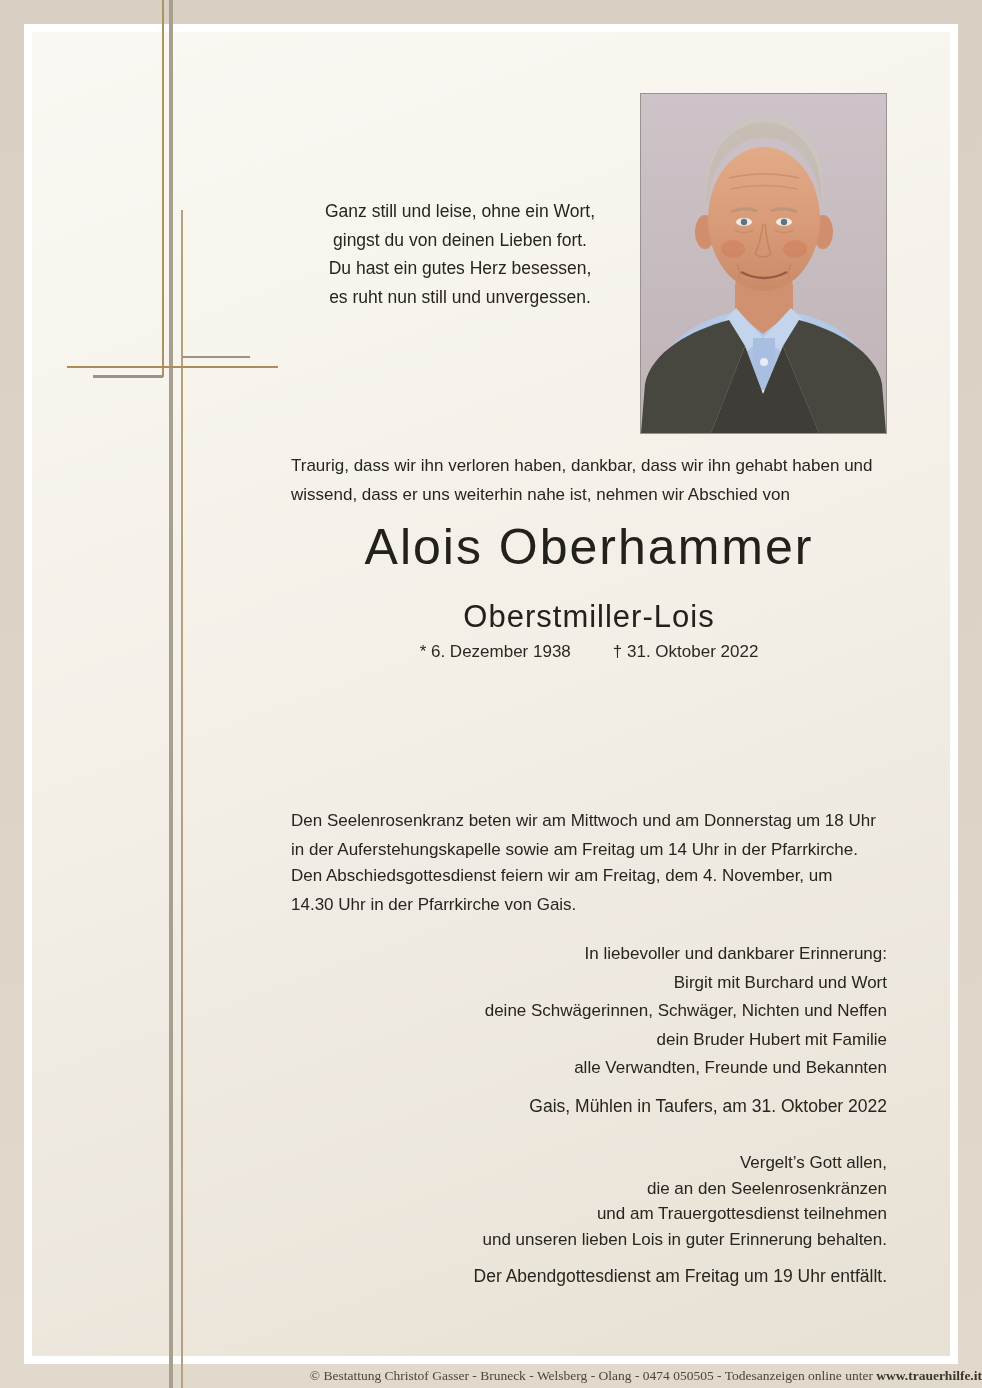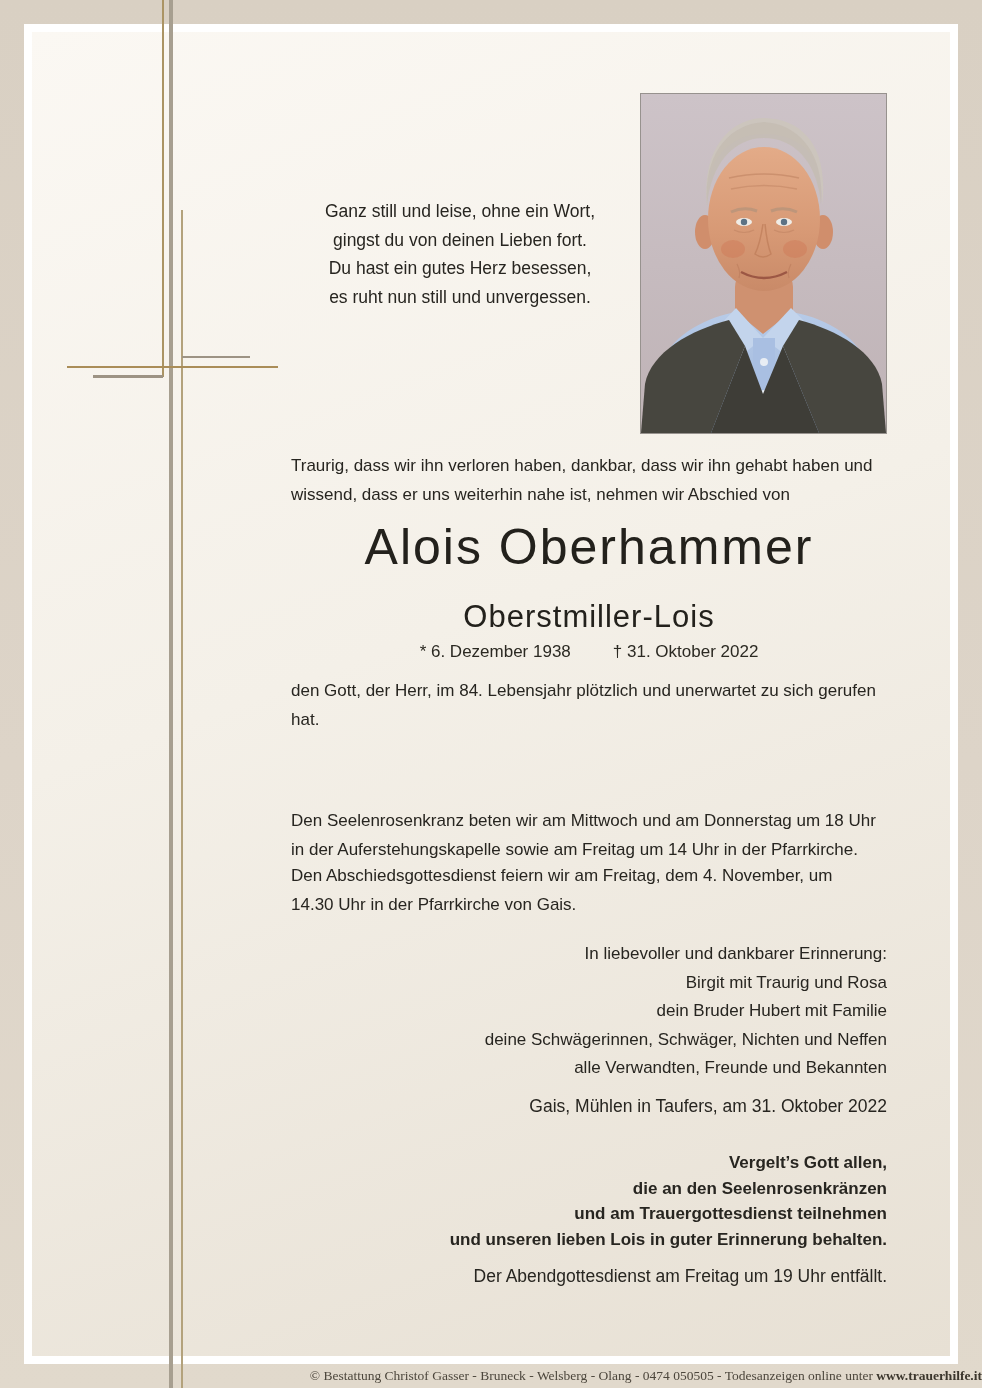--- a/index.html
+++ b/index.html
@@ -44,21 +44,21 @@
   .nickname { top:599px; text-align:center; font-size:31px; letter-spacing:1px; color:#23211c; }
   .dates {
     top:642px; display:flex; justify-content:center; gap:42px;
     font-size:17px; color:#2b2922;
   }
   .center-block { text-align:right; font-size:17px; color:#272520; }
   .memorial { top:940px; }
   .memorial div { line-height:28.5px; }
   .placedate { top:1096px; font-size:17.5px; }
   .thanks { top:1150px; }
-  .thanks div { line-height:25.5px;font-weight:bold; }
+  .thanks div { line-height:25.5px; }
   .finalnote { top:1266px; font-size:17.5px; }
 
   .photo {
     left:640px; top:93px; width:245px; height:339px;
     border:1px solid #97928e; background:#c6bcc0; z-index:2;
   }
   .photo svg { display:block; }
 
   .footer {
     position:absolute; left:262px; right:0; bottom:4px; text-align:right;
@@ -154,32 +154,30 @@
   <div class="abs col para intro">Traurig, dass wir ihn verloren haben, dankbar, dass wir ihn gehabt haben und
 wissend, dass er uns weiterhin nahe ist, nehmen wir Abschied von</div>
 
   <div class="abs col name">Alois Oberhammer</div>
   <div class="abs col nickname">Oberstmiller-Lois</div>
   <div class="abs col dates">
     <span>* 6. Dezember 1938</span>
     <span>† 31. Oktober 2022</span>
   </div>
 
-  <div class="abs col para p1">den Gott, der Herr, im 84. Lebensjahr plötzlich und unerwartet zu sich gerufen
-hat.</div>
   <div class="abs col para p3">Den Seelenrosenkranz beten wir am Mittwoch und am Donnerstag um 18 Uhr
 in der Auferstehungskapelle sowie am Freitag um 14 Uhr in der Pfarrkirche.</div>
   <div class="abs col para p4">Den Abschiedsgottesdienst feiern wir am Freitag, dem 4. November, um
 14.30 Uhr in der Pfarrkirche von Gais.</div>
 
   <div class="abs col center-block memorial">
     <div>In liebevoller und dankbarer Erinnerung:</div>
-    <div>Birgit mit Traurig und Rosa</div>
+    <div>Birgit mit Burchard und Wort</div>
+    <div>deine Schwägerinnen, Schwäger, Nichten und Neffen</div>
     <div>dein Bruder Hubert mit Familie</div>
-    <div>deine Schwägerinnen, Schwäger, Nichten und Neffen</div>
     <div>alle Verwandten, Freunde und Bekannten</div>
   </div>
 
   <div class="abs col center-block placedate">Gais, Mühlen in Taufers, am 31. Oktober 2022</div>
 
   <div class="abs col center-block thanks">
     <div>Vergelt’s Gott allen,</div>
     <div>die an den Seelenrosenkränzen</div>
     <div>und am Trauergottesdienst teilnehmen</div>
     <div>und unseren lieben Lois in guter Erinnerung behalten.</div>

